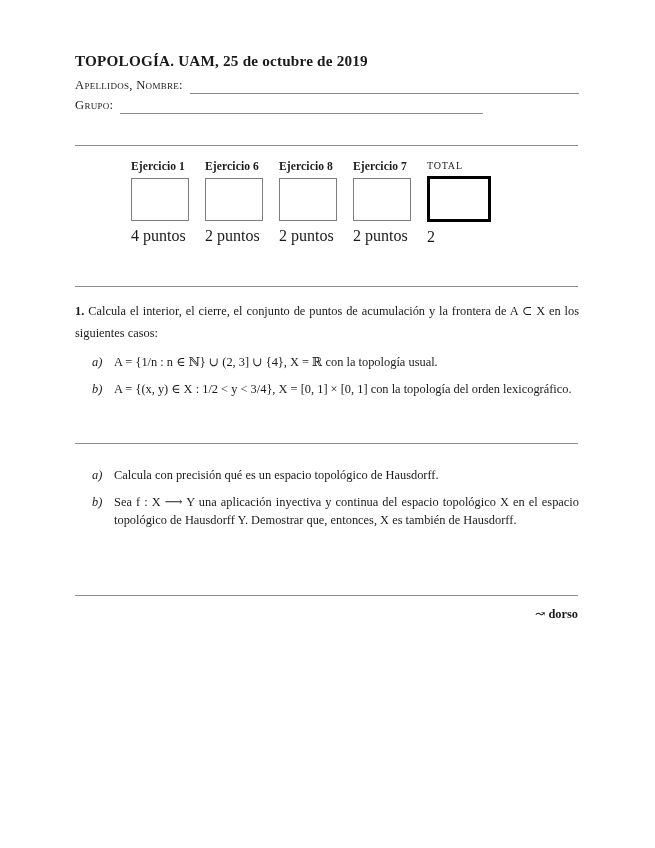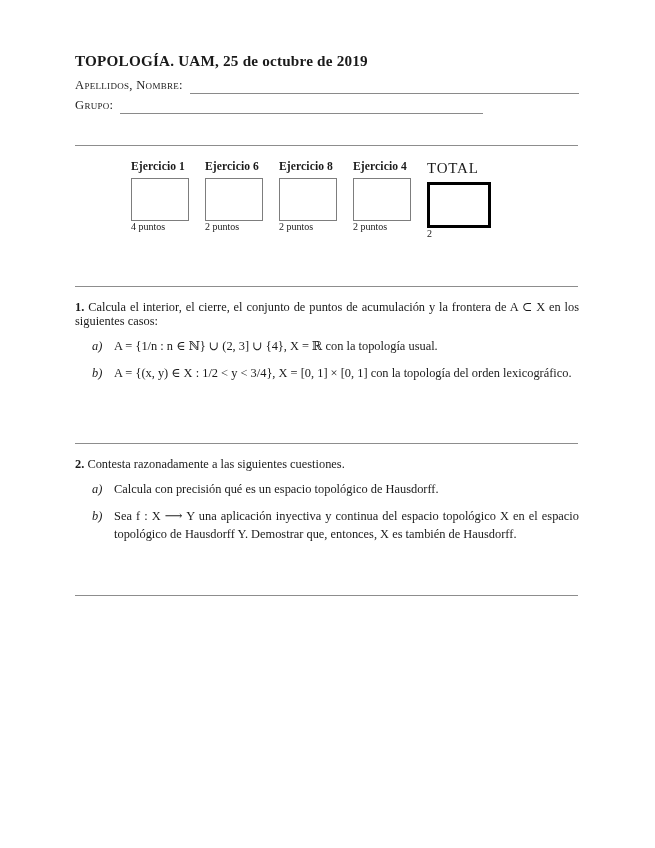--- a/index.html
+++ b/index.html
@@ -88,52 +88,53 @@
   .grade-col.total-col { width: 82px; }
   .grade-head {
     font-size: 11.6px;
     font-weight: bold;
     margin-bottom: 5px;
     white-space: nowrap;
     letter-spacing: 0.1px;
   }
   .grade-head.total-head {
     font-weight: normal;
-    font-size: 15px;
+    font-size: 10px;
     letter-spacing: 0.8px;
   }
   .grade-box {
     width: 56px;
     height: 41px;
     border: 1px solid #7d7d7d;
     background: #fff;
     box-sizing: content-box;
   }
   .grade-box.total-box {
     border: 3px solid #000;
     width: 58px;
     height: 40px;
   }
   .grade-foot {
-    font-size: 10px;
+    font-size: 16px;
+    margin-top: 6px;
     white-space: nowrap;
   }
 
   
   .problem {
     position: absolute;
     left: 75px;
     width: 504px;
   }
   #problem-1 { top: 300px; }
   #problem-2 { top: 457px; }
 
   .problem-stem {
     font-size: 12.4px;
-    line-height: 14px;
+    line-height: 22px;
     text-align: justify;
   }
   .problem-num {
     font-weight: bold;
   }
   .item-list {
     margin-top: 9px;
   }
   .item {
     display: flex;
@@ -207,21 +208,21 @@
       <div class="grade-head">Ejercicio 6</div>
       <div class="grade-box"></div>
       <div class="grade-foot">2 puntos</div>
     </div>
     <div class="grade-col">
       <div class="grade-head">Ejercicio 8</div>
       <div class="grade-box"></div>
       <div class="grade-foot">2 puntos</div>
     </div>
     <div class="grade-col">
-      <div class="grade-head">Ejercicio 4</div>
+      <div class="grade-head">Ejercicio 7</div>
       <div class="grade-box"></div>
       <div class="grade-foot">2 puntos</div>
     </div>
     <div class="grade-col total-col">
       <div class="grade-head total-head">TOTAL</div>
       <div class="grade-box total-box"></div>
       <div class="grade-foot">2</div>
     </div>
   </div>
 
@@ -240,32 +241,31 @@
       <div class="item">
         <span class="item-marker">b)</span>
         <span class="item-body spread">A = {(x, y) ∈ X :  1/2 &lt; y &lt; 3/4}, X = [0, 1] × [0, 1] con la topología del orden lexicográfico.</span>
       </div>
     </div>
   </div>
 
   <div class="hrule" id="hrule-3"></div>
 
   <div class="problem" id="problem-2">
-    <div class="problem-stem">
-      <span class="problem-num">2.</span>
-      <span>Contesta razonadamente a las siguientes cuestiones.</span>
-    </div>
     <div class="item-list">
       <div class="item">
         <span class="item-marker">a)</span>
         <span class="item-body"><span>Calcula con precisión qué es un </span><span class="bold">espacio topológico de Hausdorff</span><span>.</span></span>
       </div>
       <div class="item">
         <span class="item-marker">b)</span>
         <span class="item-body spread">Sea f : X ⟶ Y una aplicación inyectiva y continua del espacio topológico X en el espacio topológico de Hausdorff Y. Demostrar que, entonces, X es también de Hausdorff.</span>
       </div>
     </div>
   </div>
 
   <div class="hrule" id="hrule-4"></div>
 
+  <div class="footer">
+    <span class="footer-arrow">↝</span><span class="footer-label">dorso</span>
+  </div>
 
 </div>
 
 </body></html>

